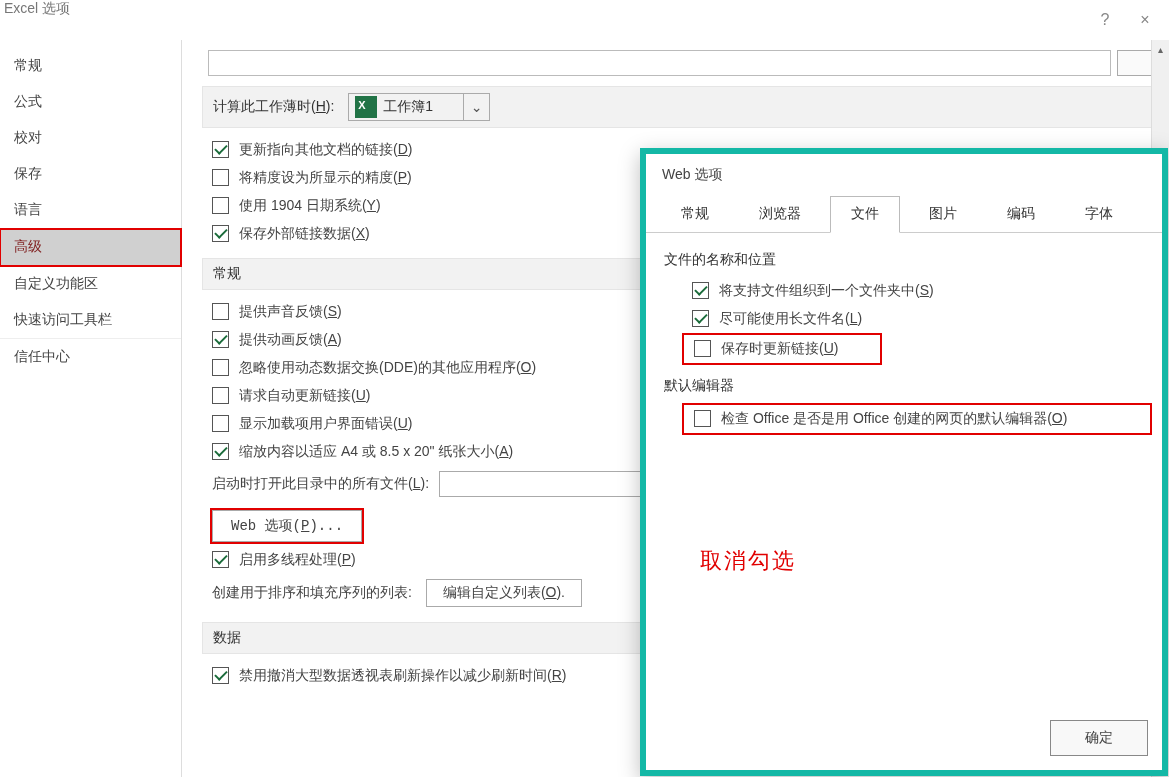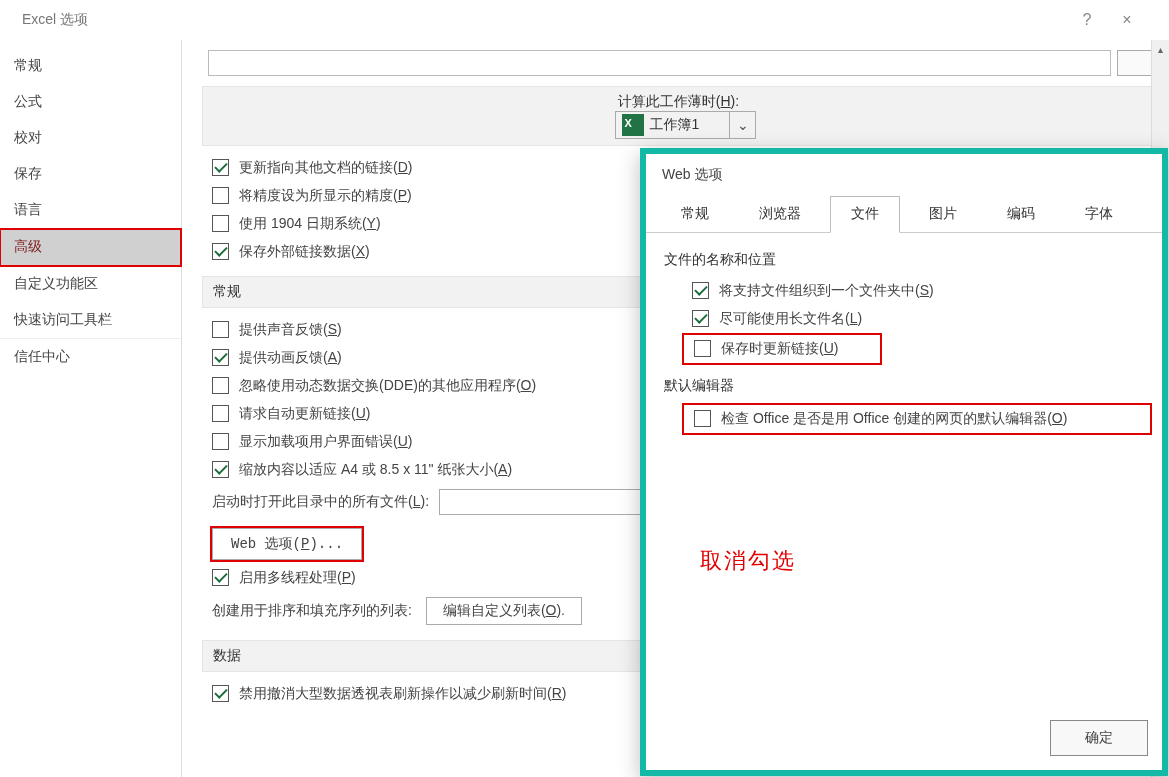--- a/index.html
+++ b/index.html
@@ -10,22 +10,21 @@
     color: #444;
     background: #fff;
     width: 1169px;
     height: 777px;
     position: relative;
     overflow: hidden;
   }
   .titlebar {
     height: 40px;
     display: flex;
-    align-items: center;
-    padding: 0 22px;
+    padding: 0 4px;
     color: #777;
     border-bottom: 1px solid transparent;
   }
   .titlebar .spacer { flex: 1; }
   .titlebar .help, .titlebar .close {
     width: 40px; height: 40px;
     display: flex; align-items: center; justify-content: center;
     font-size: 16px; color: #888;
   }
   .main {
@@ -78,21 +77,20 @@
     height:26px; padding:0 18px; border:1px solid #aaa; background:#fafafa;
     color:#888;
   }
   .section-header {
     background: #f2f2f2;
     padding: 6px 10px;
     margin: 10px 0 8px 0;
     font-size: 14px;
     color: #333;
     border: 1px solid #e5e5e5;
-    flex-direction: column;
   }
   .section-header .u { text-decoration: underline; }
   .row {
     display: flex; align-items: flex-start;
     padding: 5px 0 5px 10px;
   }
   .cb {
     width: 17px; height: 17px;
     border: 1px solid #555;
     margin-right: 10px;
@@ -270,21 +268,21 @@
     <div class="row">
         <span class="cb"></span>
         <span><span>请求自动更新链接(</span><span class="u">U</span><span>)</span></span>
       </div>
     <div class="row">
         <span class="cb"></span>
         <span><span>显示加载项用户界面错误(</span><span class="u">U</span><span>)</span></span>
       </div>
     <div class="row">
         <span class="cb checked"></span>
-        <span><span>缩放内容以适应 A4 或 8.5 x 11" 纸张大小(</span><span class="u">A</span><span>)</span></span>
+        <span><span>缩放内容以适应 A4 或 8.5 x 20" 纸张大小(</span><span class="u">A</span><span>)</span></span>
       </div>
 
     <div class="input-line">
       <span><span>启动时打开此目录中的所有文件(</span><span class="u">L</span><span>):</span></span>
       <span class="txtfield"></span>
     </div>
 
     <span class="btn-webopt red-box"><span>Web 选项(</span><span class="u">P</span><span>)...</span></span>
 
     <div class="row">

